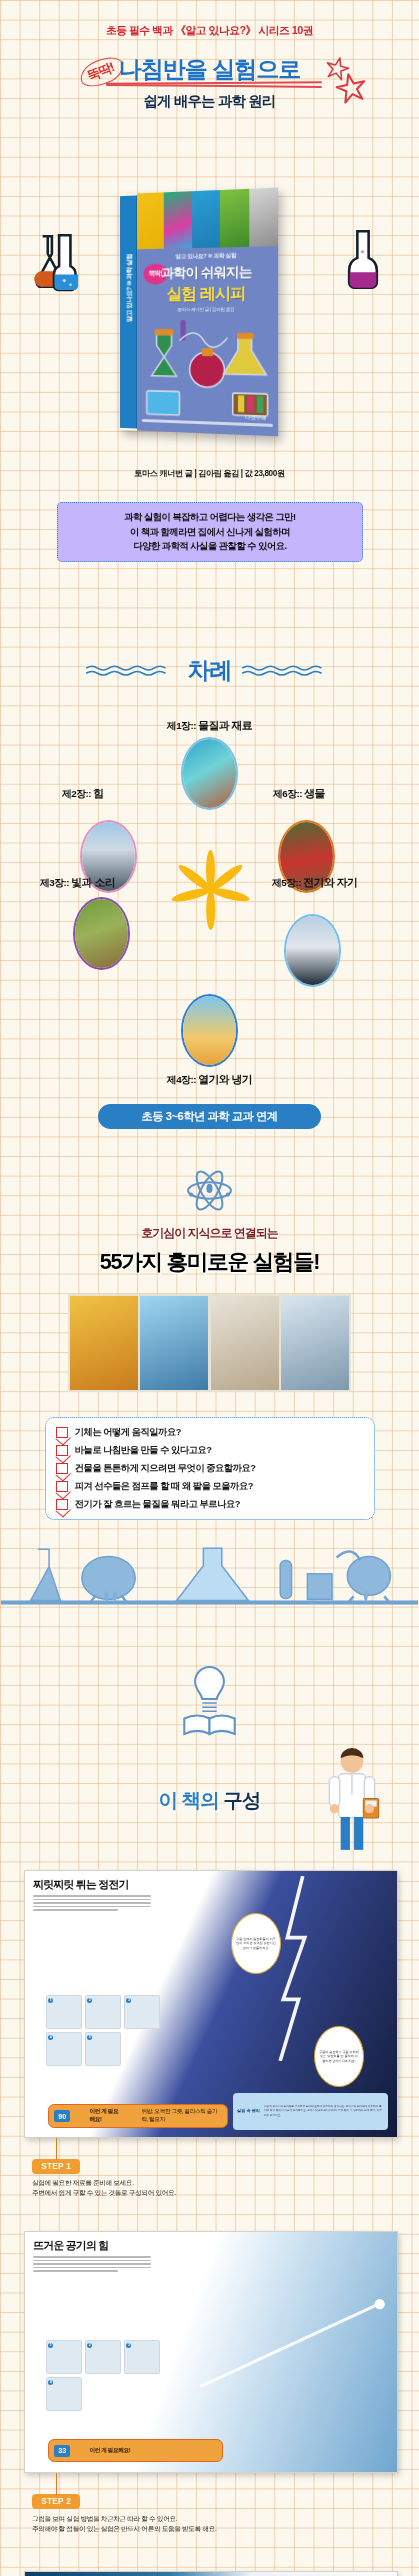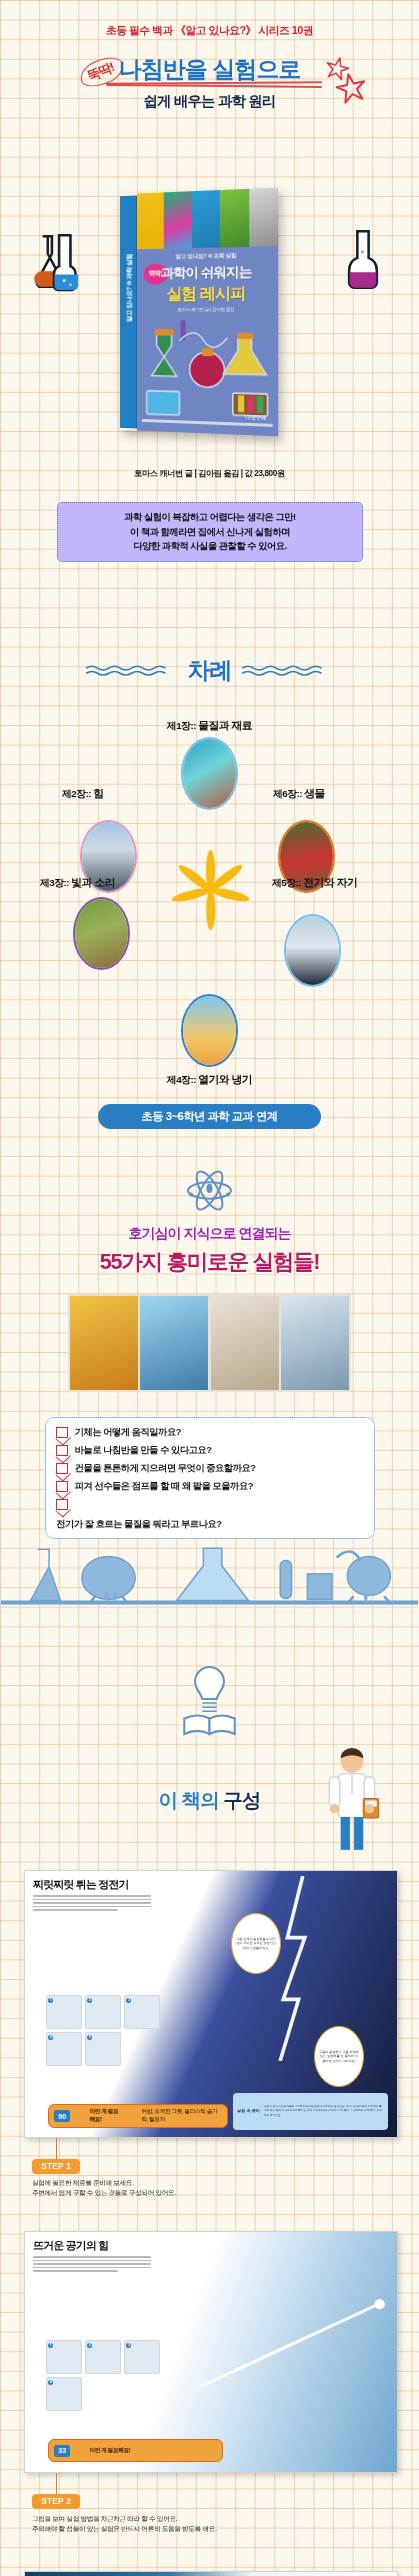--- a/index.html
+++ b/index.html
@@ -148,35 +148,35 @@
   .petal{position:absolute;left:21.6px;top:0;width:9.3px;height:40px;background:#f8b910;border-radius:50%;transform-origin:4.6px 40px;}
 
   
   .pill{
     position:absolute;left:98px;top:1104px;width:223px;height:25px;background:#2a7fc4;
     border-radius:13.4px;color:#fff;font-size:11.3px;font-weight:bold;letter-spacing:-0.5px;
     display:flex;align-items:center;justify-content:center;
   }
   .atom{position:absolute;left:185px;top:1166px;width:49px;height:49px;}
 
-  .big-h1{top:1225px;font-size:14px;font-weight:bold;color:#a21caf;letter-spacing:-1px;
+  .big-h1{top:1225px;font-size:12px;font-weight:bold;color:#7f1d1d;letter-spacing:-1px;
     text-shadow:1px 1px 0 #fff,-0.5px -0.5px 0 #fff;}
-  .big-h2{top:1247px;font-size:21.6px;font-weight:bold;color:#be185d;letter-spacing:-1.3px;
+  .big-h2{top:1247px;font-size:21.6px;font-weight:bold;color:#000000;letter-spacing:-1.3px;
     text-shadow:1px 1.5px 0 #fff,-0.5px -0.5px 0 #fff;}
 
   
   .photo-strip{position:absolute;left:68px;top:1294px;width:283px;height:98px;display:flex;gap:2.1px;
     border:2.1px solid #e8e2d4;background:#e8e2d4;}
   .photo-strip>div{flex:1;}
 
   
   .checkbox-wrap{position:absolute;left:45px;top:1417px;width:330px;
     background:#fff;border:1.5px dotted #2f7fd0;border-radius:9.3px;padding:8.2px 10.3px;}
   .check-row{display:flex;align-items:flex-start;gap:7.2px;margin-bottom:5.7px;}
-  .check-row:last-child{margin-bottom:0;flex-direction:column;}
+  .check-row:last-child{margin-bottom:0;}
   .cbox{flex:0 0 auto;width:11.3px;height:11.3px;border:1px solid #e02a2a;position:relative;margin-top:1px;}
   .cbox::after{
     content:"";position:absolute;left:1px;top:4.6px;width:9.3px;height:10.3px;
     border-right:1.5px solid #e02a2a;border-bottom:1.5px solid #e02a2a;
     transform:rotate(40deg) skewX(-6deg);
   }
   .check-row span{font-size:9.3px;font-weight:bold;letter-spacing:-0.5px;line-height:1.3;}
 
   
   .bench-band{position:absolute;left:0;top:1540px;width:419px;height:82px;}

